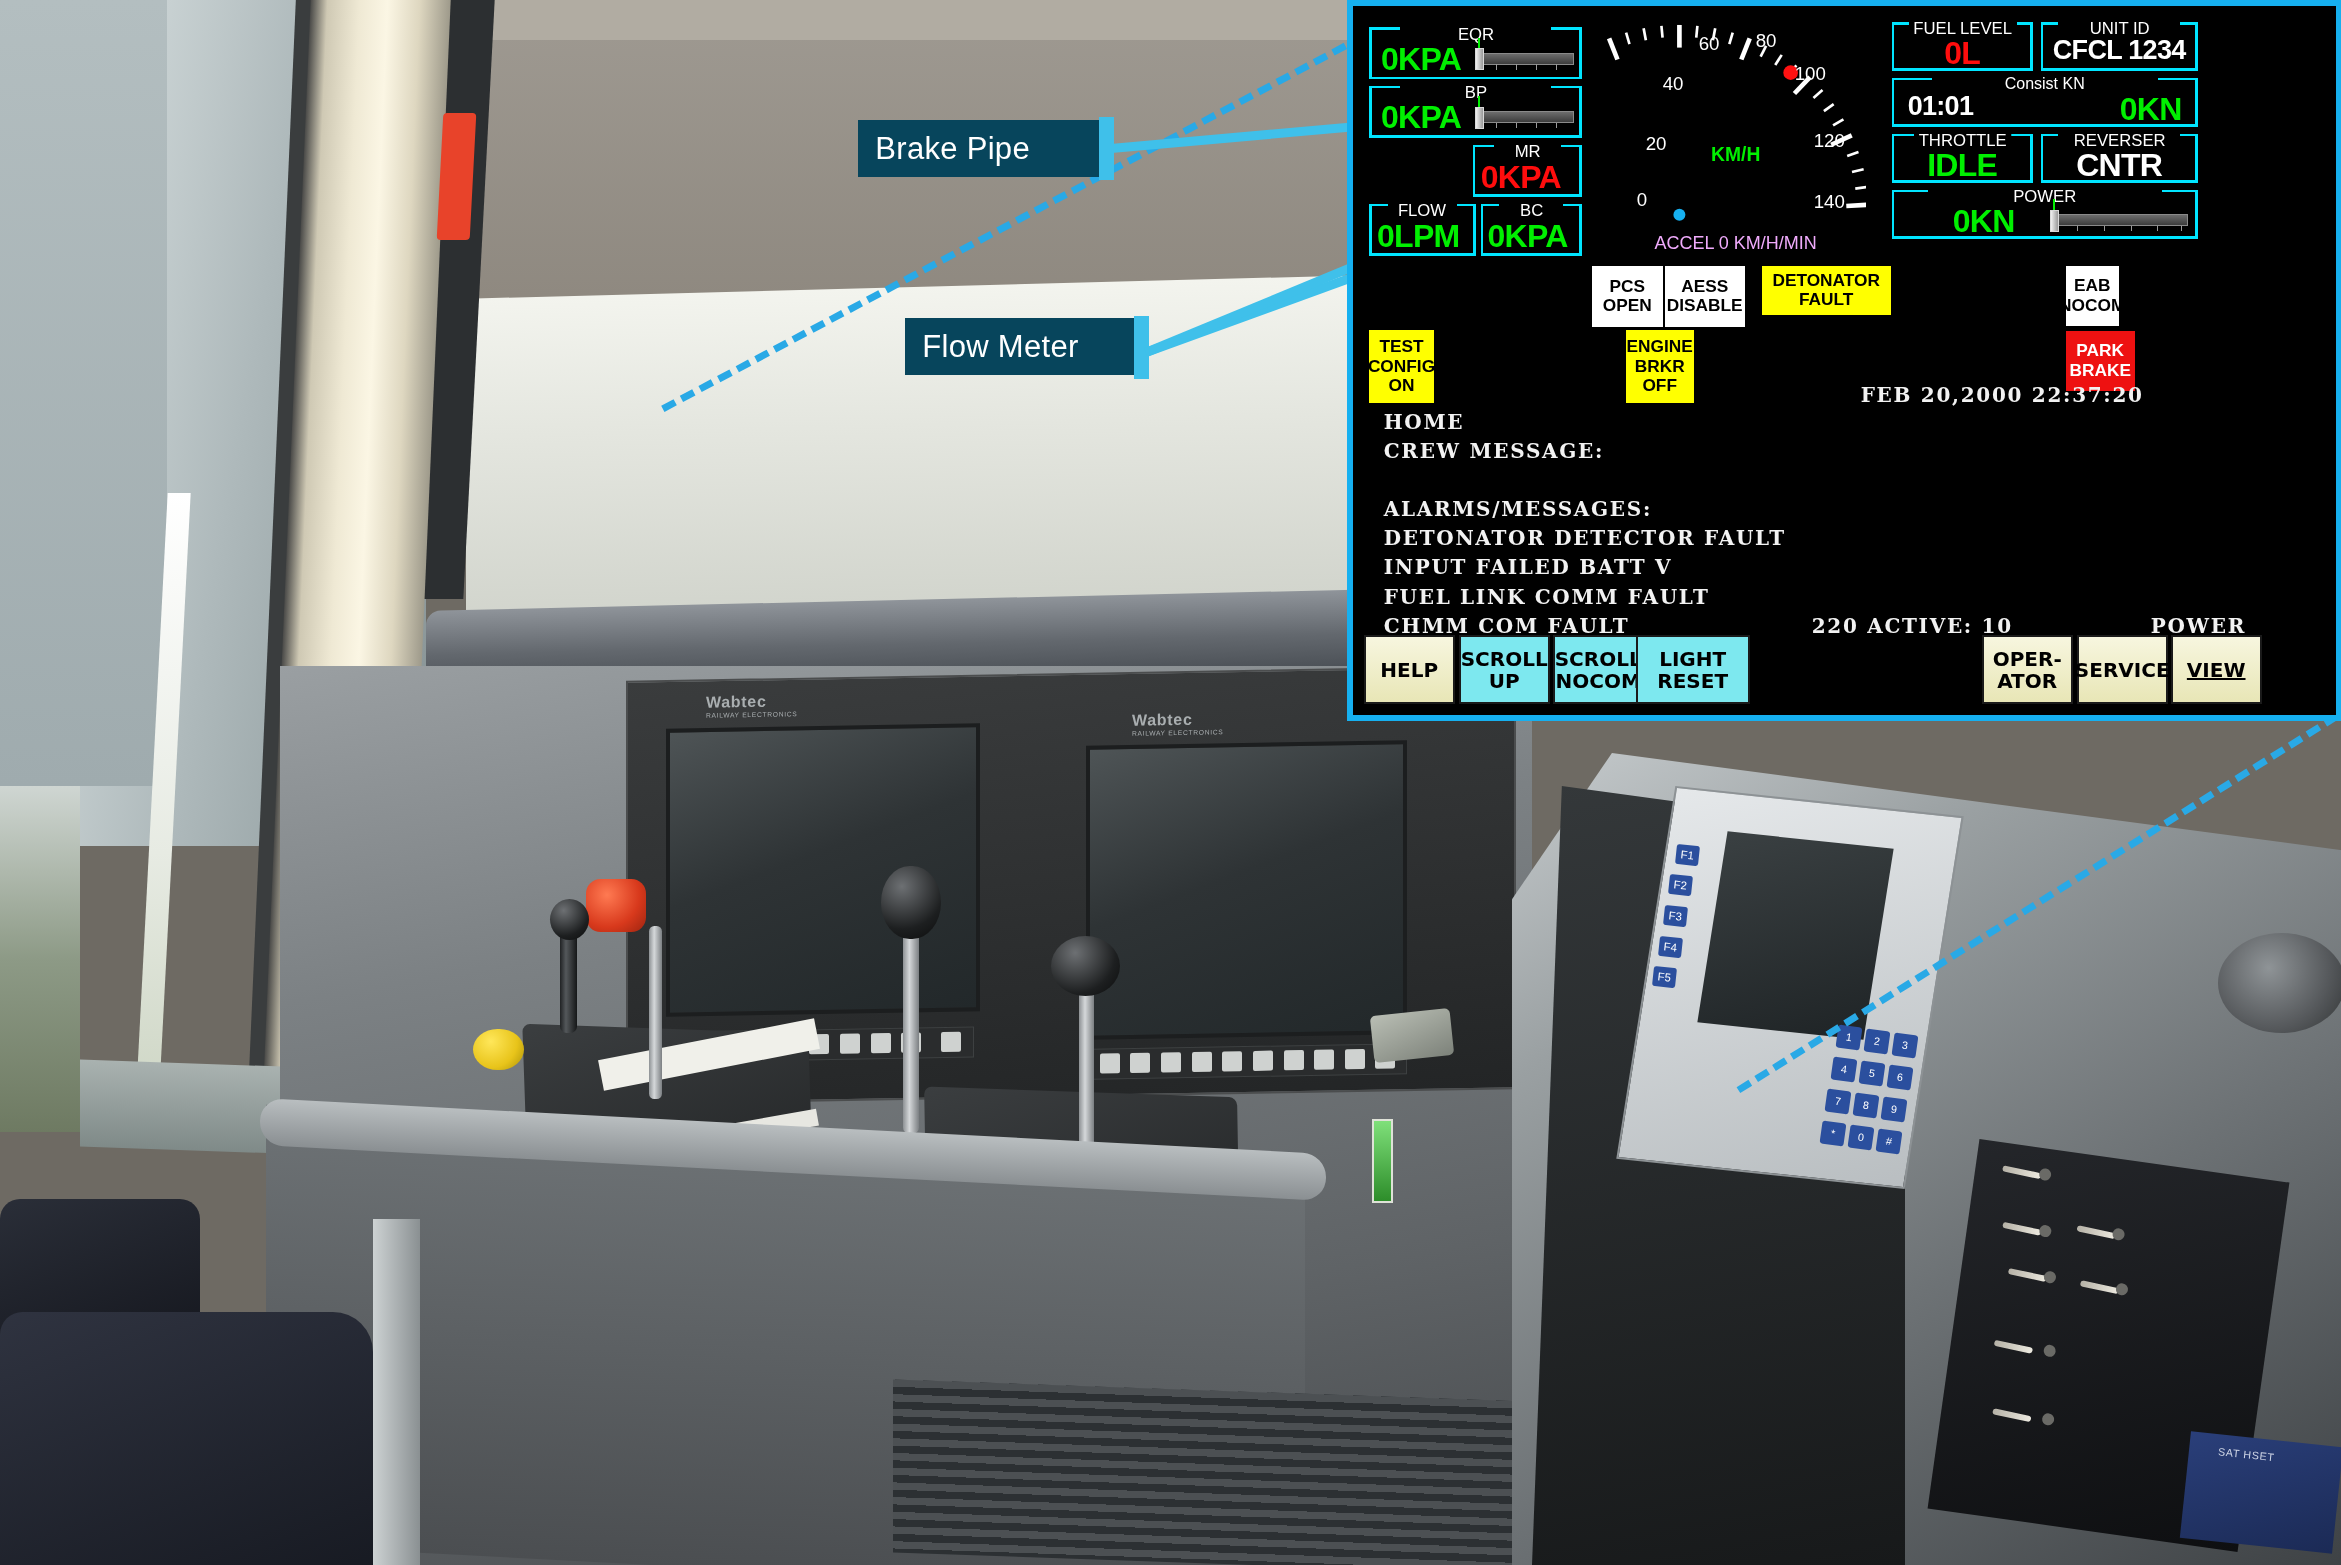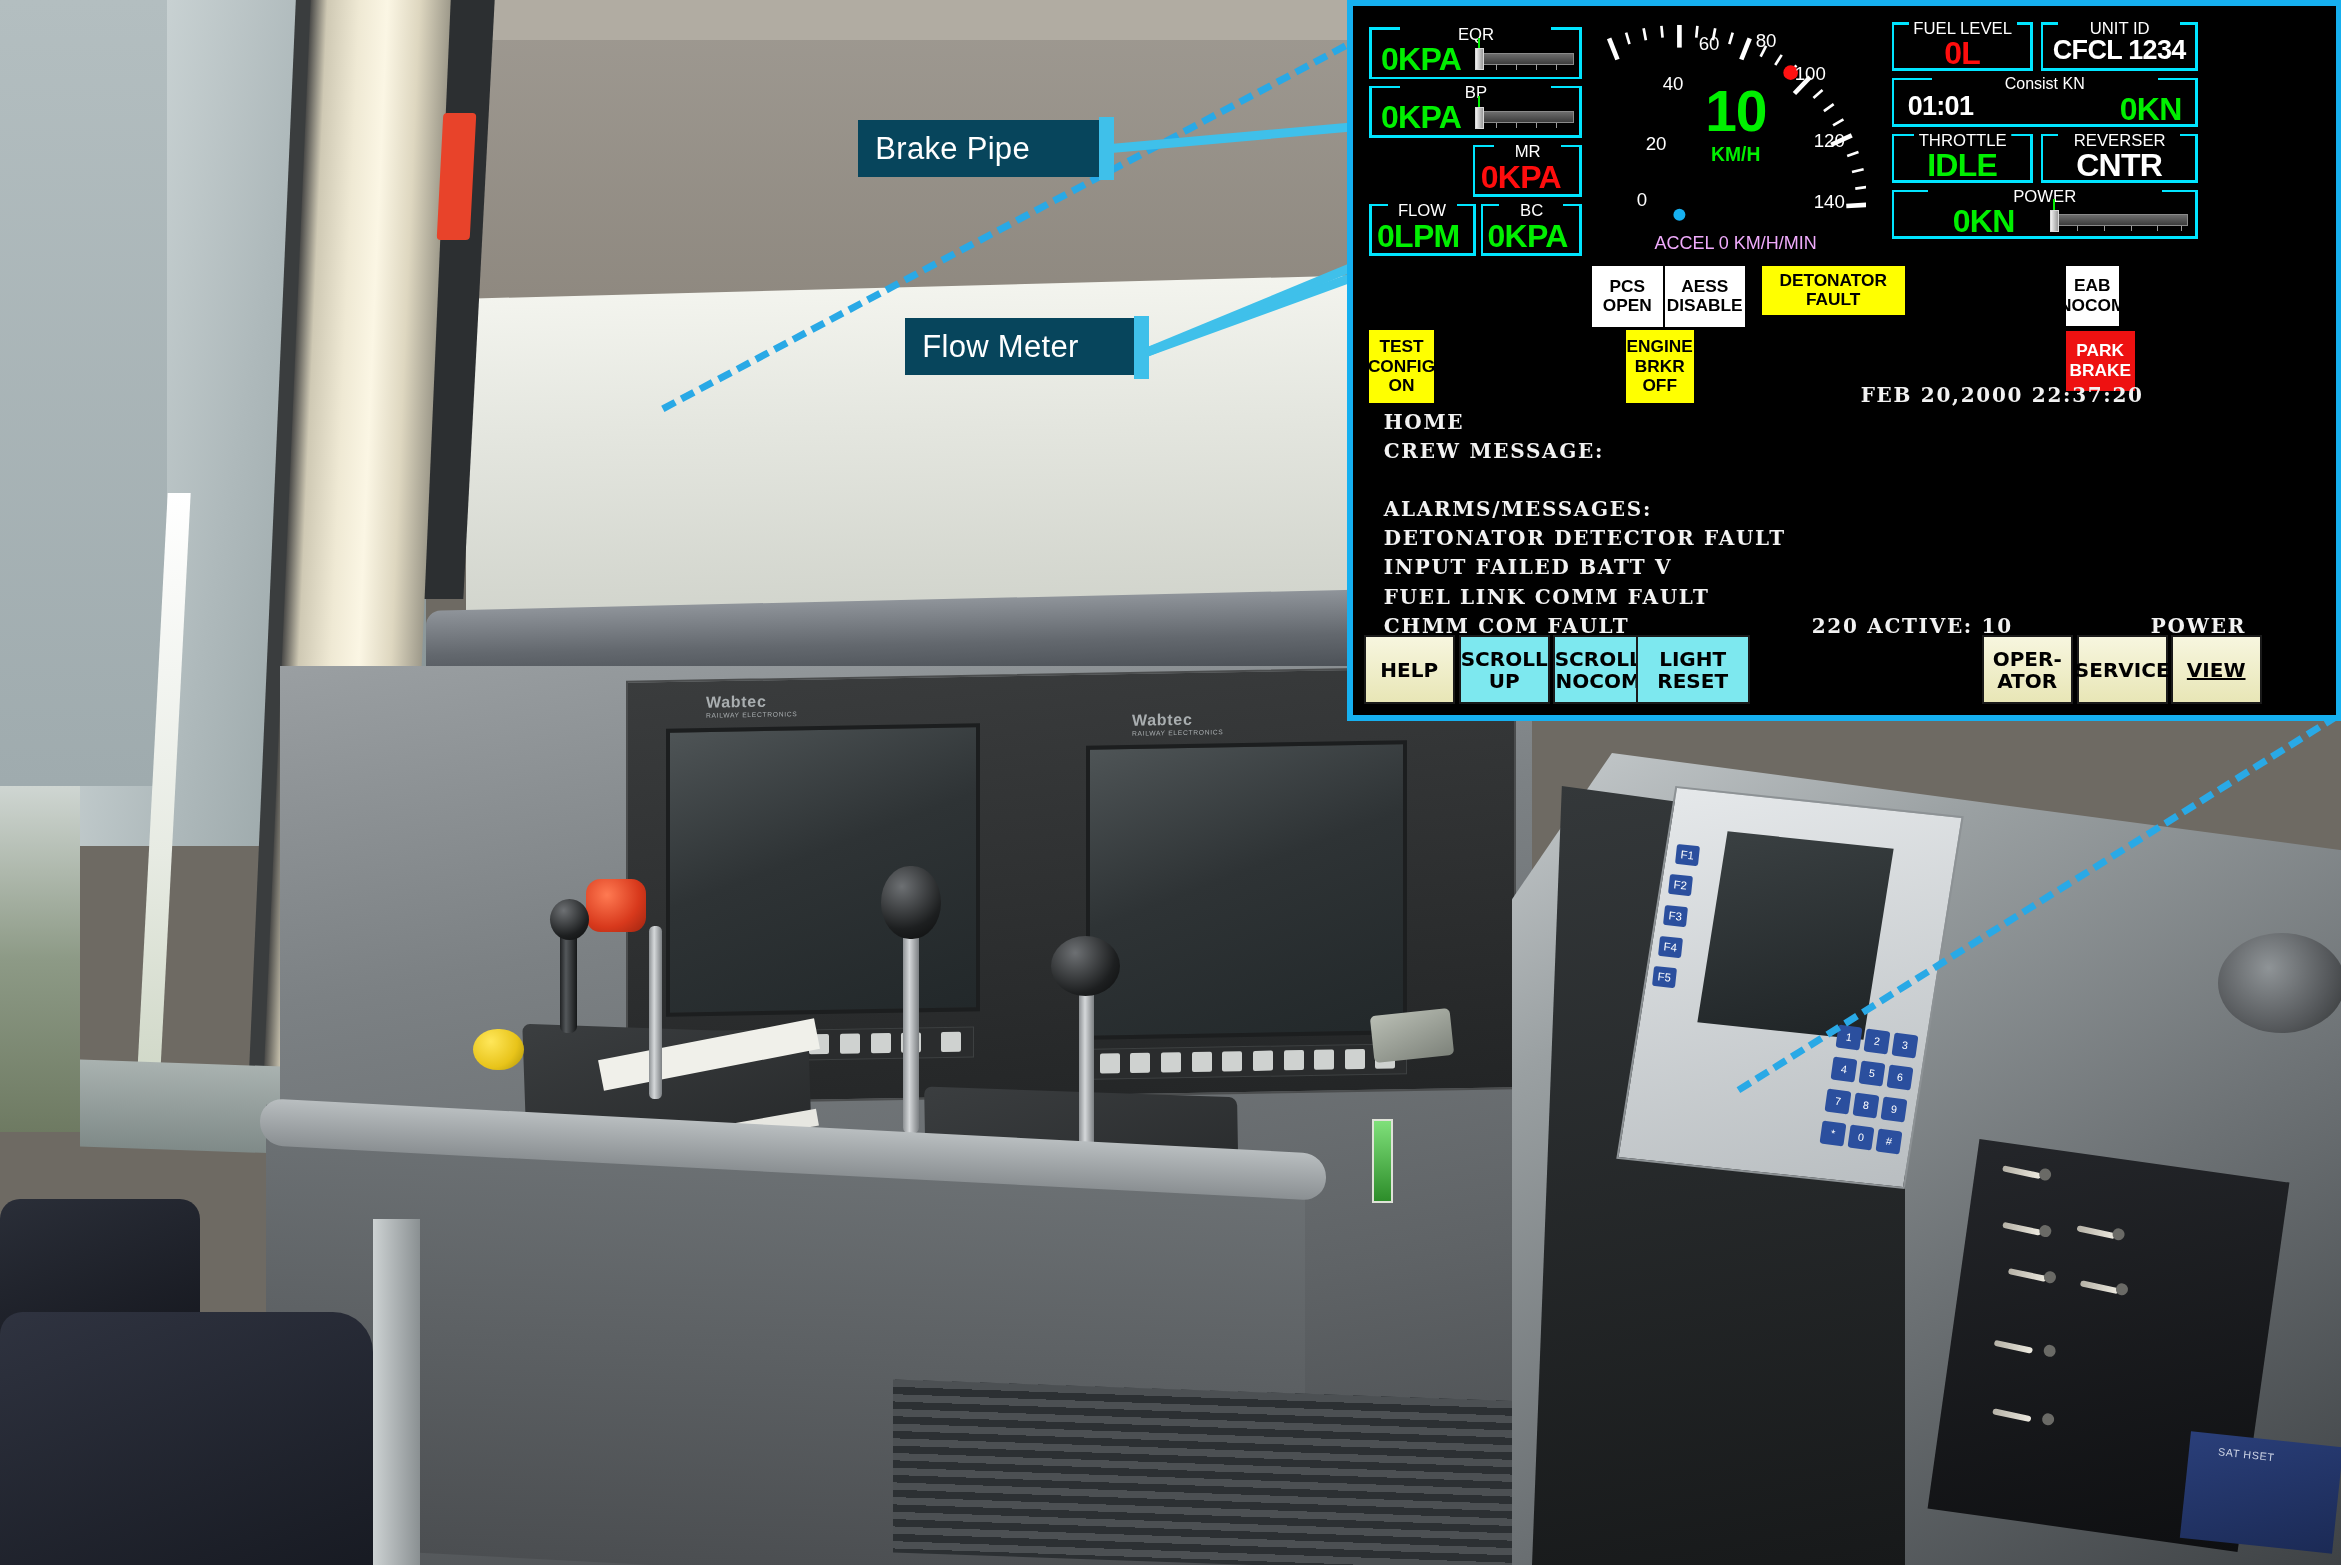--- a/index.html
+++ b/index.html
@@ -452,21 +452,20 @@
         <circle cx="110" cy="333" r="9" fill="#16b0f0"></circle>
       </svg>
       <div class="dialnum" style="left:40px;top:140px;">20</div>
       <div class="dialnum" style="left:57px;top:80px;">40</div>
       <div class="dialnum" style="left:93px;top:40px;">60</div>
       <div class="dialnum" style="left:150px;top:37px;">80</div>
       <div class="dialnum" style="left:189px;top:70px;">100</div>
       <div class="dialnum" style="left:208px;top:137px;">120</div>
       <div class="dialnum" style="left:208px;top:198px;">140</div>
       <div class="dialnum" style="left:31px;top:196px;">0</div>
-      <div class="bigspeed">10</div>
       <div class="kmh">KM/H</div>
     </div>
     <div id="accel">ACCEL 0 KM/H/MIN</div>
 
     <div class="gbox" style="left:532px;top:9.3px;width:141px;height:49px;">
       <div class="br" style="left:0;top:0;width:22.6px;height:2.7px;"></div>
       <div class="br" style="right:0;top:0;width:22.6px;height:2.7px;"></div>
       <div class="br" style="left:0;top:0;width:2.7px;height:49px;"></div>
       <div class="br" style="right:0;top:0;width:2.7px;height:49px;"></div>
       <div class="br" style="left:0;bottom:0;width:141px;height:2.7px;"></div>
@@ -536,21 +535,21 @@
     </div>
 
     <div class="stbox st-white" style="left:232px;top:253px;width:71px;height:61px;">
           <div>PCS</div>
           <div>OPEN</div>
         </div>
     <div class="stbox st-white" style="left:305px;top:253px;width:80px;height:61px;">
           <div>AESS</div>
           <div>DISABLE</div>
         </div>
-    <div class="stbox st-yellow" style="left:402px;top:253px;width:143px;height:49px;">
+    <div class="stbox st-yellow" style="left:402px;top:253px;width:129px;height:49px;">
           <div>DETONATOR</div>
           <div>FAULT</div>
         </div>
     <div class="stbox st-white" style="left:706px;top:253px;width:53px;height:60px;">
           <div>EAB</div>
           <div>NOCOM</div>
         </div>
     <div class="stbox st-yellow" style="left:9.3px;top:317px;width:65px;height:73px;">
           <div>TEST</div>
           <div>CONFIG</div>

